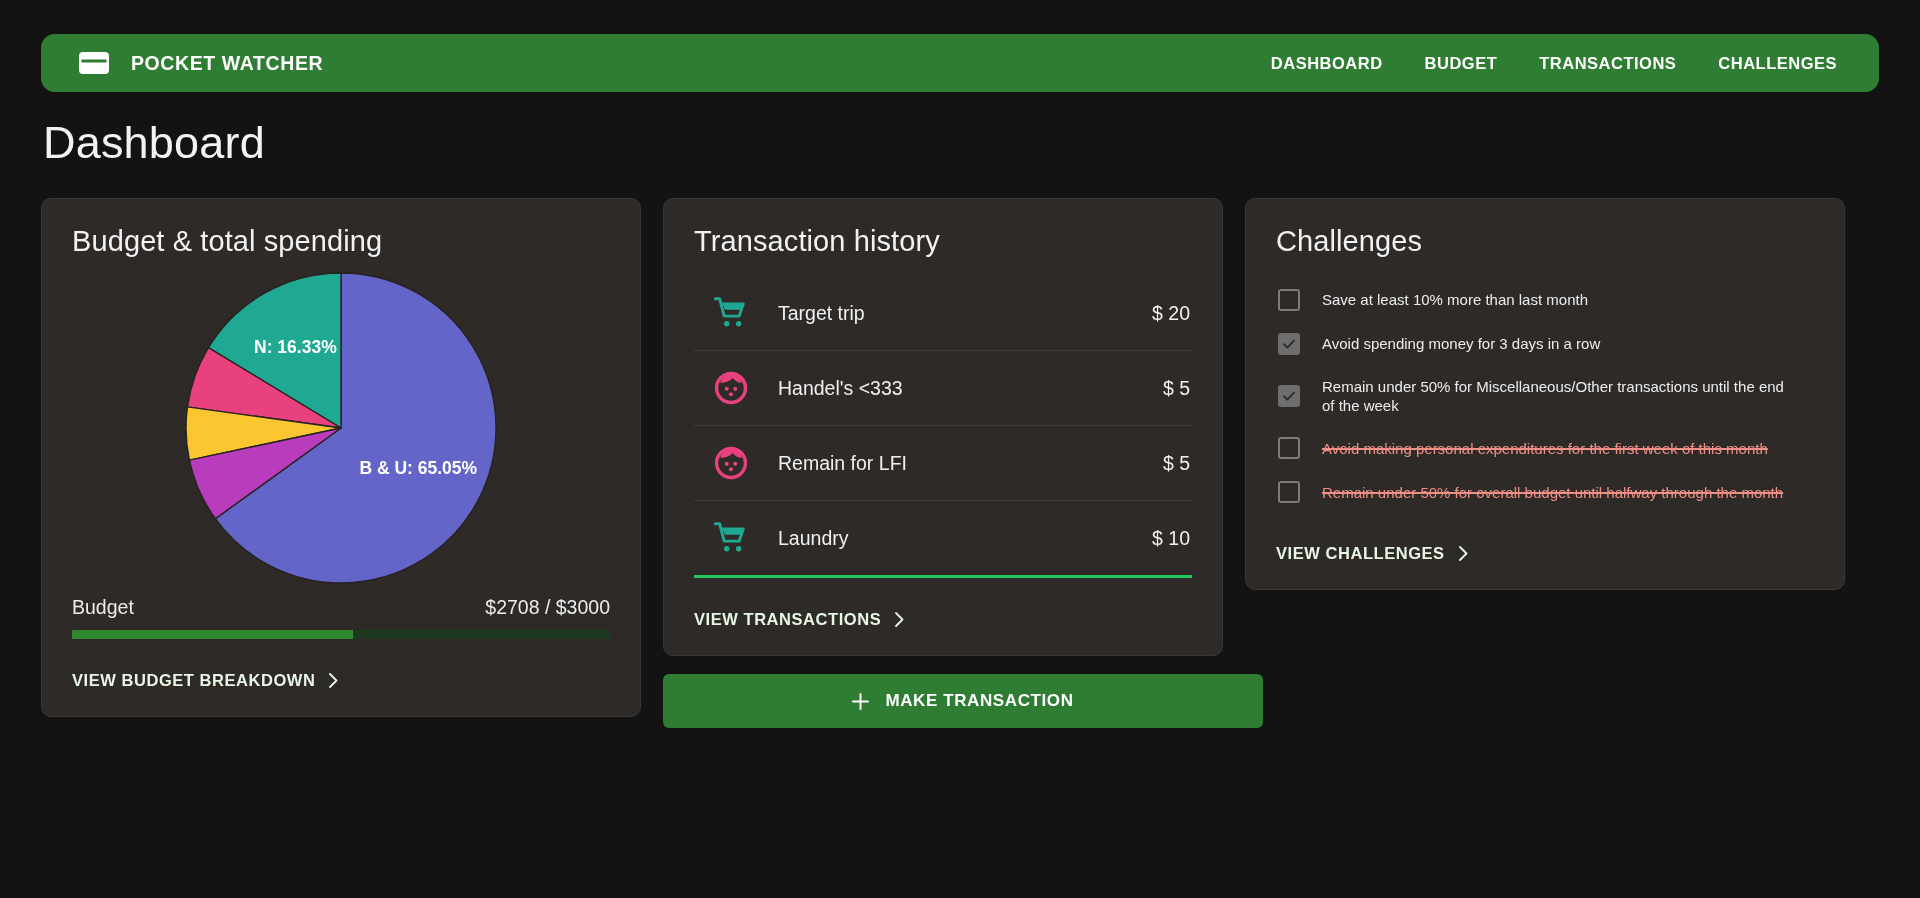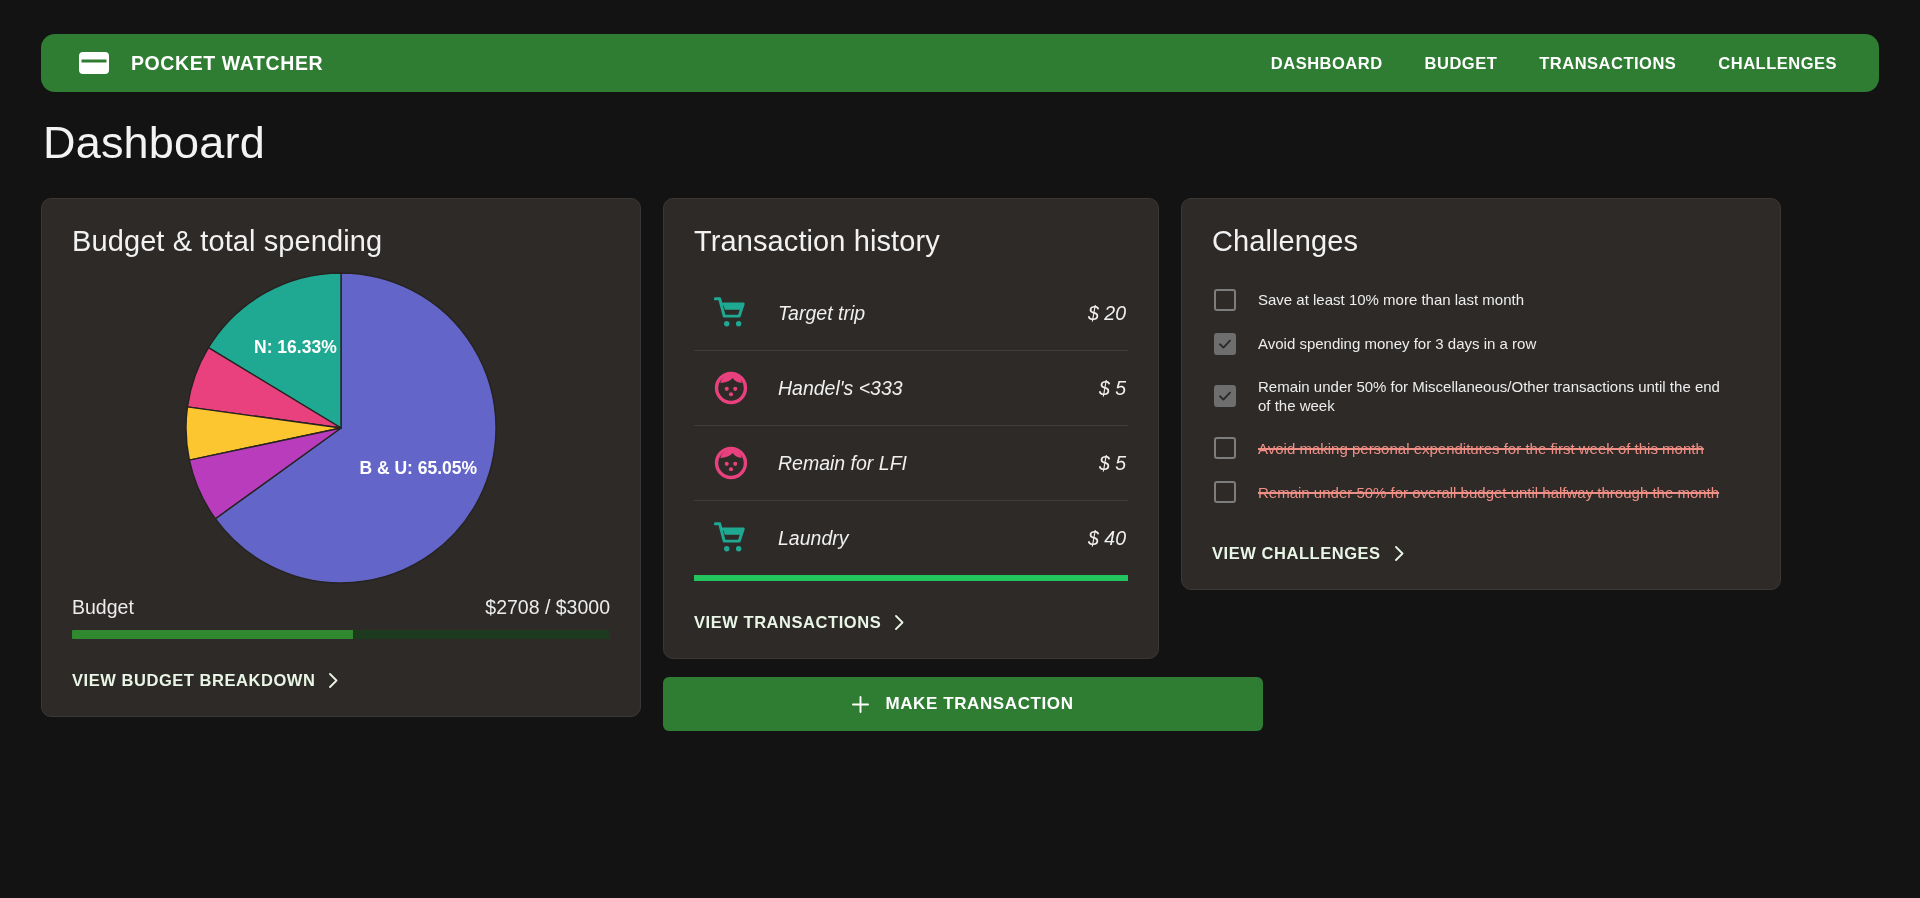--- a/index.html
+++ b/index.html
@@ -38,21 +38,21 @@
     color: #f3f3f3; font-size: 45px; font-weight: normal;
     margin: 25px 0 0 2px; letter-spacing: .2px;
   }
 
   
   .cards {
     display: flex; gap: 22px; margin-top: 29px; align-items: flex-start;
   }
   .col { display: flex; flex-direction: column; }
   .col-a { width: 600px; }
-  .col-b { width: 496px; }
+  .col-b { width: 560px; }
   .col-c { width: 600px; }
 
   .card {
     background: #2d2a28;
     border: 1px solid #3a3734;
     border-radius: 10px;
     padding: 26px 30px 26px 30px;
   }
   .card-title {
     color: #f2f2f2; font-size: 29px; font-weight: normal; letter-spacing: .1px;
@@ -79,27 +79,27 @@
 
   .card-link {
     margin-top: 32px;
     display: inline-flex; align-items: center; gap: 14px;
     color: #e9f5e5; font-size: 16.5px; font-weight: bold; letter-spacing: .55px;
     cursor: pointer; text-decoration: none;
   }
   .chev { width: 9px; height: 15px; display:block; }
 
   
-  .tx-list { margin-top: 18px; font-style: italic; }
+  .tx-list { margin-top: 18px; }
   .tx-row {
     display: flex; align-items: center; gap: 0;
     padding: 20px 2px 20px 2px;
     border-bottom: 1px solid #403c39;
   }
-  .tx-row:last-child { border-bottom: 6px solid #22c55e; }
+  .tx-row:last-child { border-bottom: 3px solid #22c55e; }
   .tx-icon { width: 34px; height: 34px; flex: 0 0 34px; margin-left: 18px;}
   .tx-name { color: #f0f0f0; font-size: 19.5px; margin-left: 30px; flex: 1 1 auto; }
   .tx-amt { color: #f0f0f0; font-size: 19.5px; white-space: nowrap; margin-left: 20px; }
 
   .make-btn {
     margin-top: 18px;
     height: 54px;
     width: 600px;
     background: #2e7d32;
     border: none; border-radius: 6px;
@@ -228,21 +228,21 @@
               <span class="tx-amt">$ 5</span>
             </div>
             <div class="tx-row">
               <span class="tx-icon"><svg viewBox="0 0 24 24" width="34" height="34">
                   <path d="M1 2 h3 l3.2 12.2 h10.6 l2.8 -8.6 H6.2" fill="none" stroke="#1fa892" stroke-width="2.1" stroke-linejoin="round" stroke-linecap="round"></path>
                   <path d="M6.6 6 h14.4 l-1.2 3.7 H7.6 Z" fill="#1fa892"></path>
                   <circle cx="9" cy="19.6" r="1.9" fill="#1fa892"></circle>
                   <circle cx="17.4" cy="19.6" r="1.9" fill="#1fa892"></circle>
                 </svg></span>
               <span class="tx-name">Laundry</span>
-              <span class="tx-amt">$ 40</span>
+              <span class="tx-amt">$ 10</span>
             </div>
           </div>
 
         <a class="card-link">
           <span>VIEW TRANSACTIONS</span>
           <span class="chev">
             <svg viewBox="0 0 9 15" width="9" height="15">
                 <path d="M1 1 L7.5 7.5 L1 14" fill="none" stroke="#e9f5e5" stroke-width="1.8" stroke-linecap="round" stroke-linejoin="round"></path>
               </svg>
           </span>

